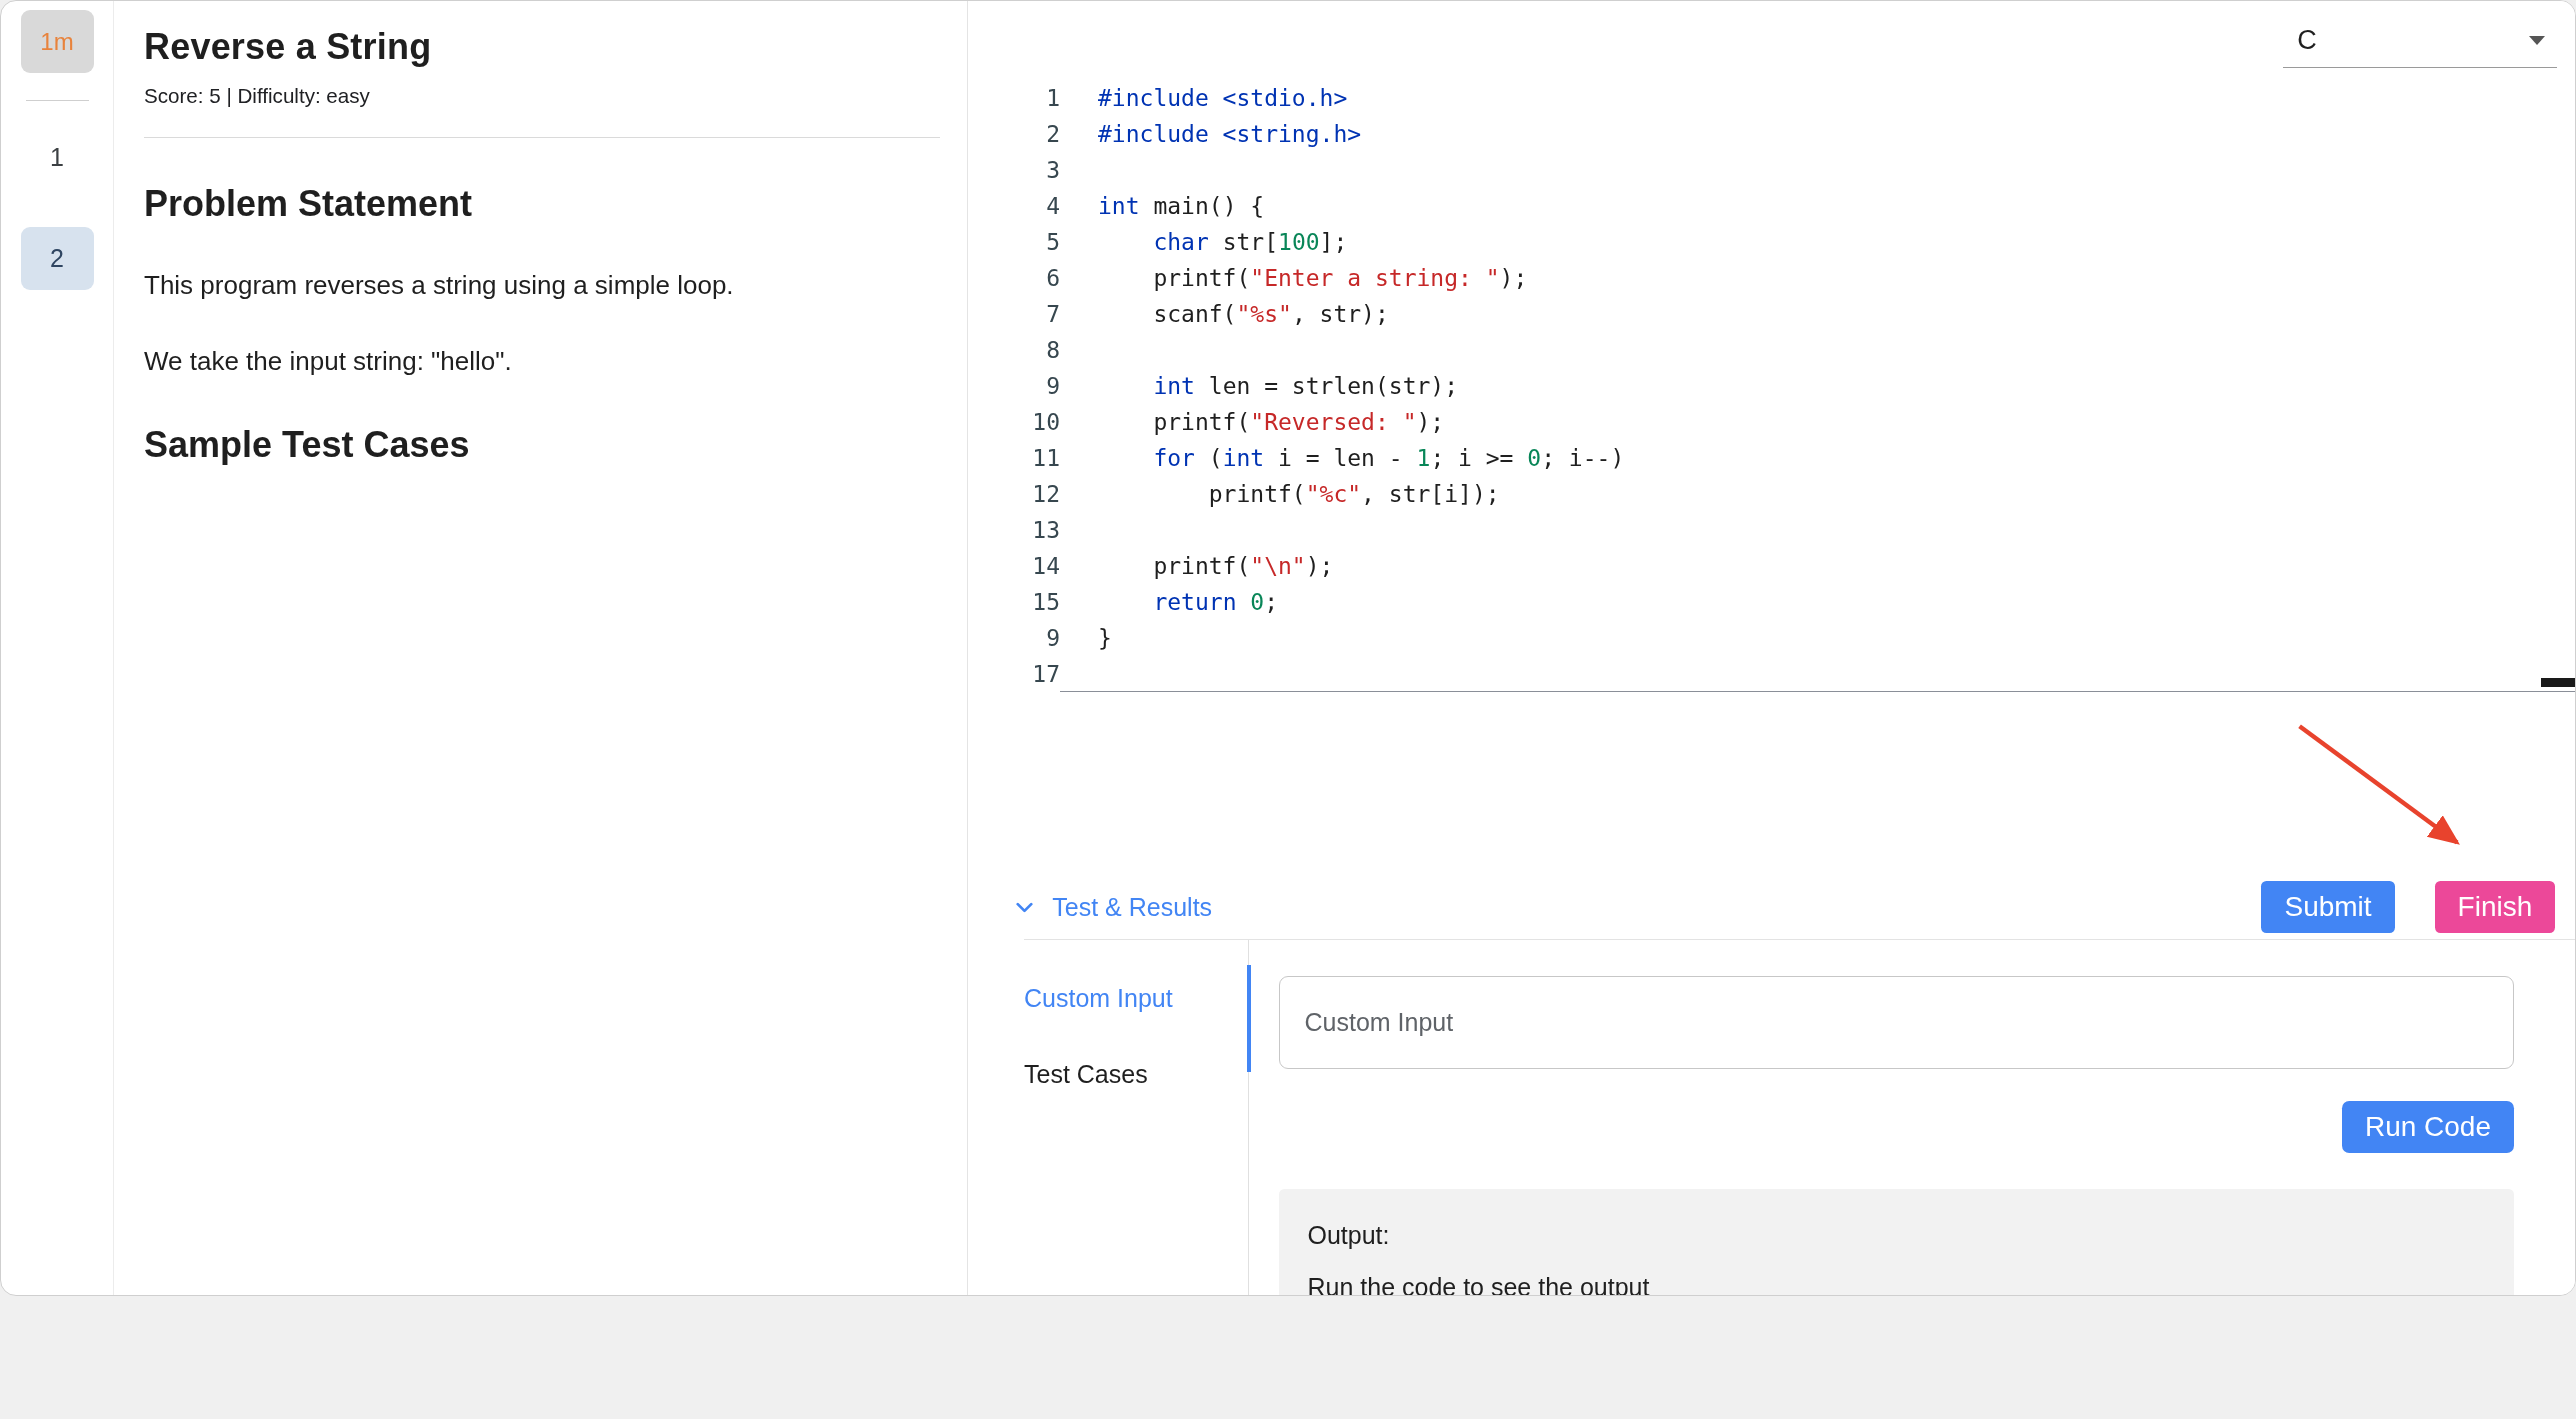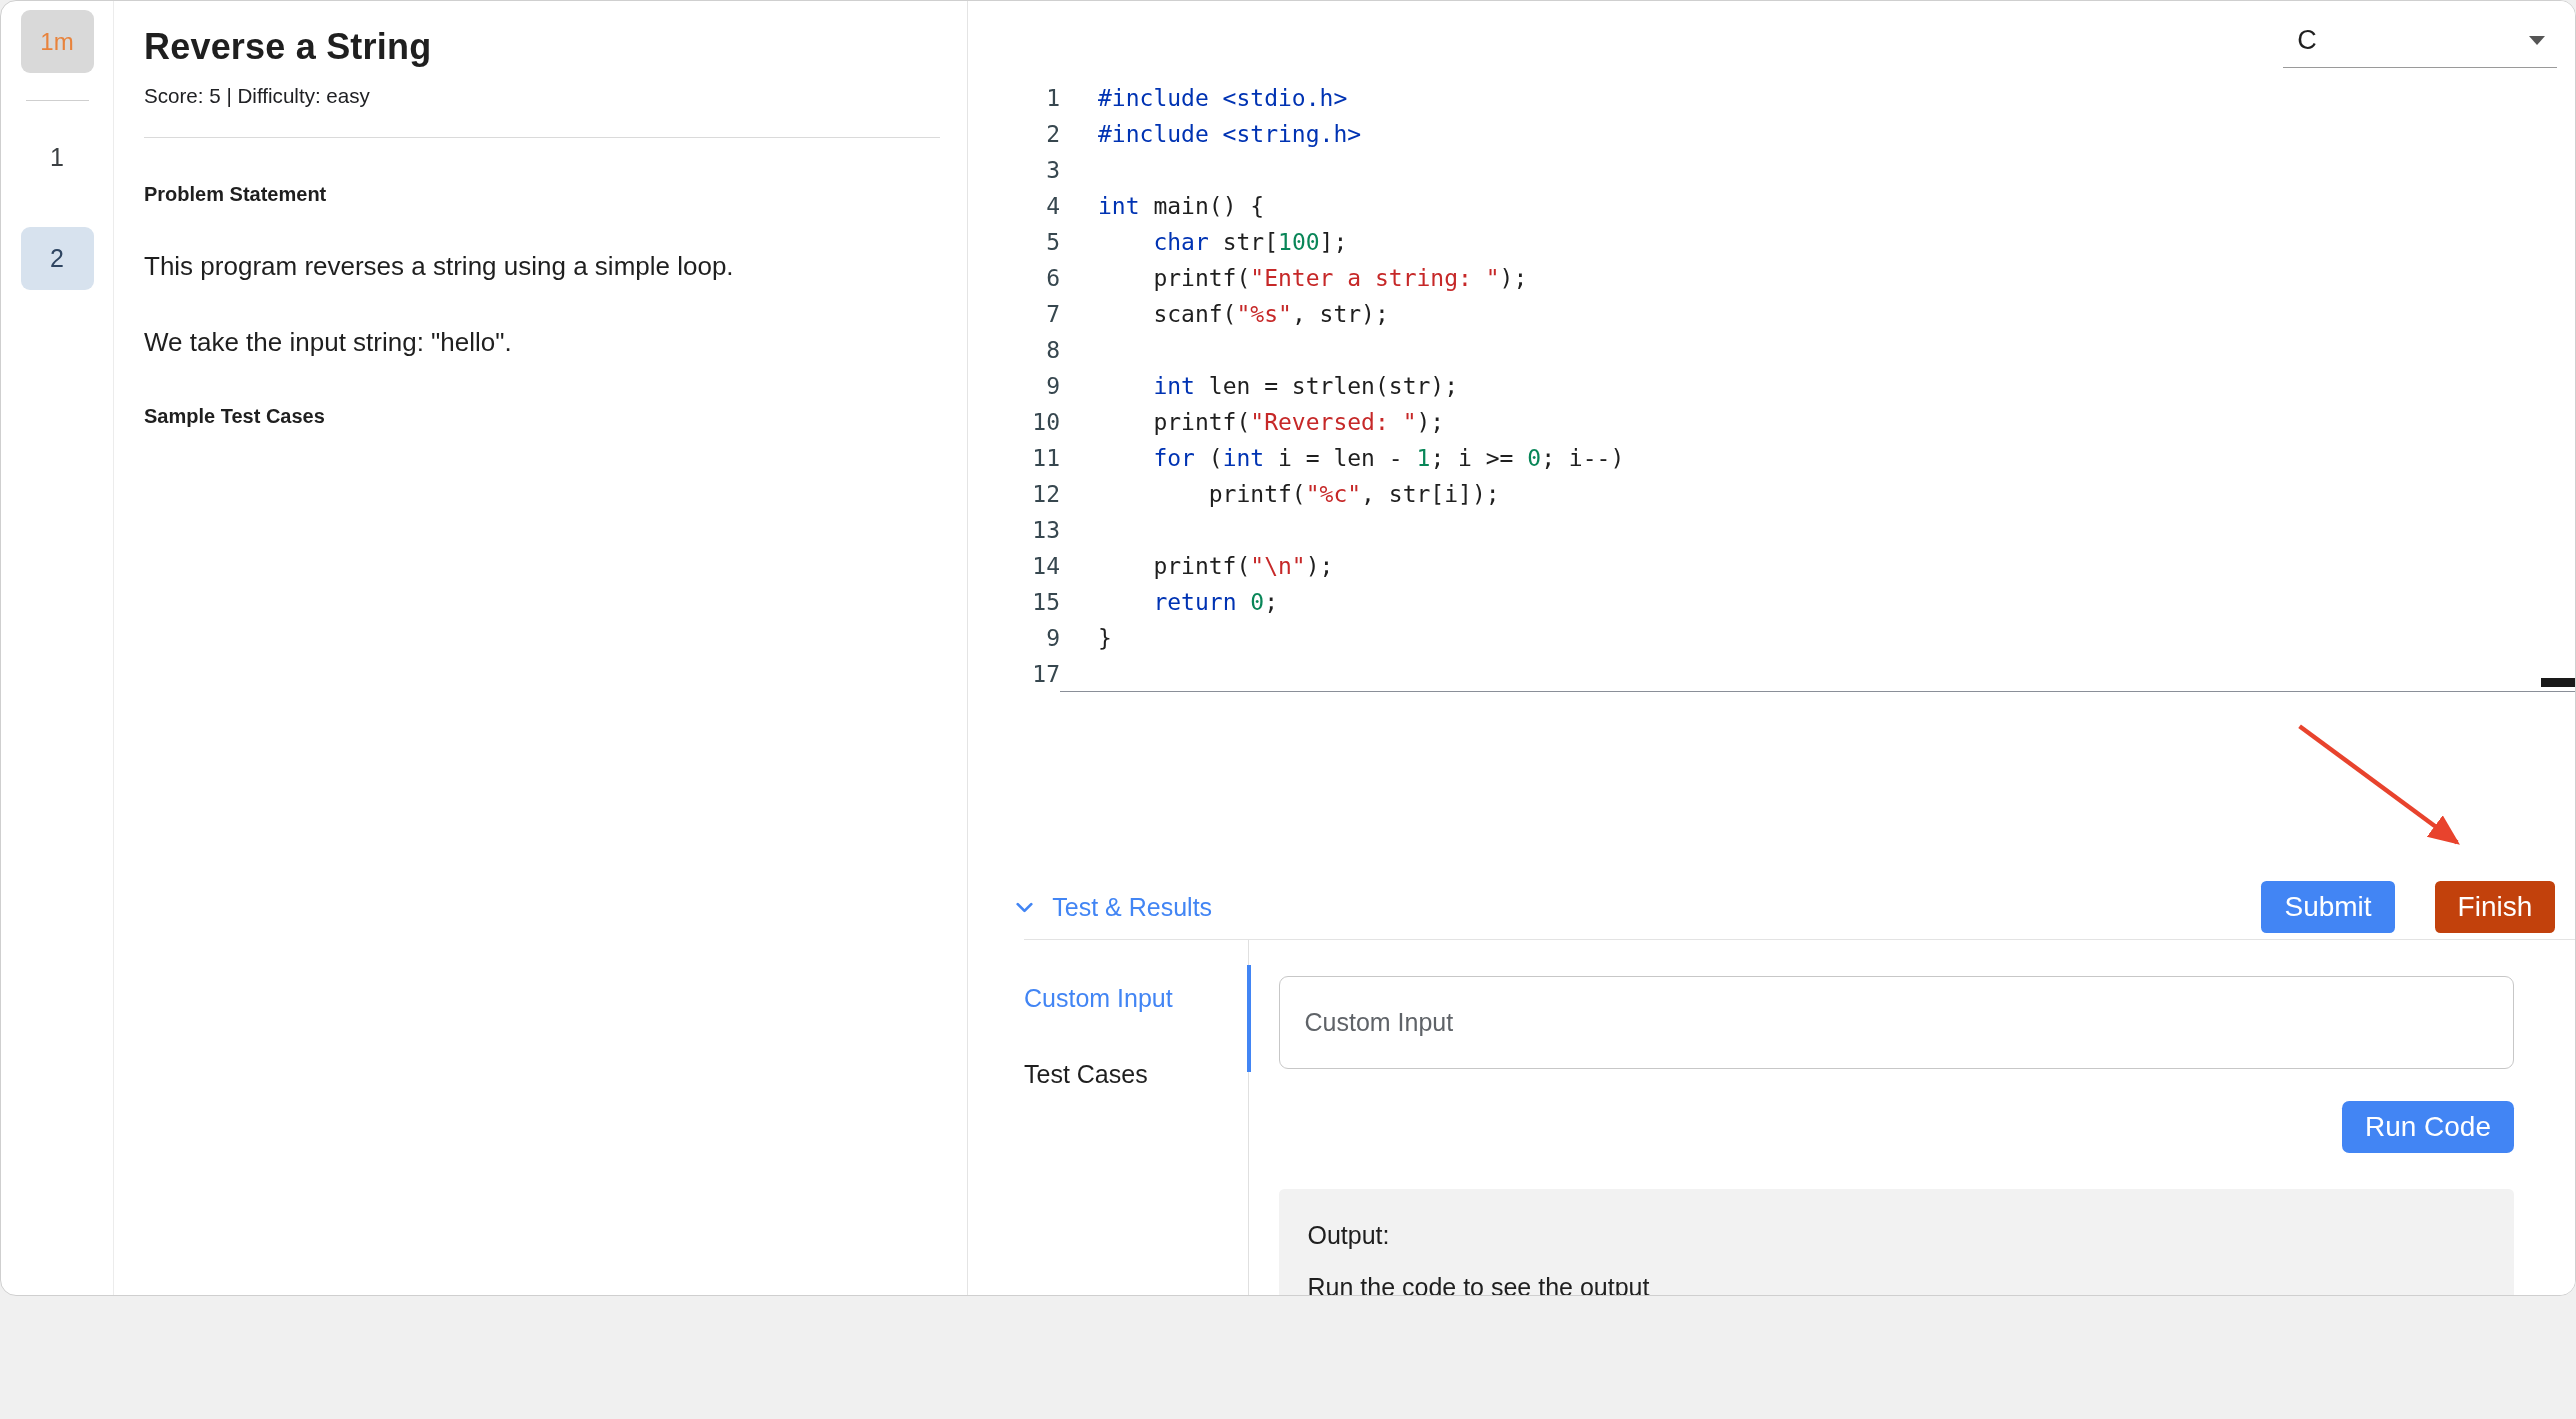--- a/index.html
+++ b/index.html
@@ -31,21 +31,21 @@
   .qnum.active { background:#d7e2ee; color:#2f4561; margin-top:38px; }
 
   
   .problem {
     width:854px; flex:0 0 854px; border-right:1.8px solid #e4e4e4;
     padding:25px 27px 0 30px; background:#fff;
   }
   .problem h1 { font-size:36px; color:#1f1f1f; letter-spacing:0.2px; }
   .problem .meta { font-size:20.6px; color:#202124; margin-top:16px; }
   .problem .hr { border-top:0.9px solid #dadada; margin-top:29px; }
-  .problem h2 { font-size:20px; color:#1f1f1f; margin-top:45px; }
+  .problem h2 { font-size:36px; color:#1f1f1f; margin-top:45px; }
   .problem p { font-size:26px; color:#1f1f1f; margin-top:45px; }
   .problem h2.second { margin-top:47px; }
 
   
   .right { flex:1; position:relative; display:flex; flex-direction:column; background:#fff; }
 
   .right-top { height:79px; display:flex; justify-content:flex-end; align-items:center; padding-right:18px; }
   .lang-select {
     width:274px; height:54px; border-bottom:0.9px solid #9a9a9a;
     display:flex; align-items:center; justify-content:space-between;
@@ -69,21 +69,21 @@
   
   .annotation-arrow { position:absolute; left:0; top:0; pointer-events:none; z-index:4; }
 
   
   .actions-bar { margin-top:183px; height:64px; display:flex; align-items:center; padding:0 19.7px 0 43px; }
   .tr-toggle { display:flex; align-items:center; cursor:pointer; }
   .tr-toggle svg { display:block; }
   .tr-label { color:#4285f4; font-size:25px; margin-left:14.3px; }
   .btn { border:none; border-radius:5.4px; color:#fff; font-size:28px; height:52px; padding:0 23px; cursor:pointer; font-family:"Liberation Sans", sans-serif; }
   .btn-submit { background:#4285f4; margin-left:auto; }
-  .btn-finish { background:#c2410c; margin-left:40px;text-align:center; }
+  .btn-finish { background:#ec4899; margin-left:40px;text-align:center; }
 
   
   .test-panel { flex:1; margin-left:56px; border-top:0.9px solid #e3e3e3; display:flex; min-height:0; }
   .tabs { width:225px; flex:0 0 225px; padding-top:36px; position:relative; border-right:1.8px solid #e0e0e0; }
   .tabs::after { content:""; position:absolute; right:-2.7px; top:25px; width:3.6px; height:107px; background:#4285f4; }
   .tab { font-size:25px; color:#1f1f1f; line-height:45px; cursor:pointer; }
   .tab + .tab { margin-top:31px; }
   .tab.active { color:#4285f4; }
 
   .test-content { flex:1; padding:36px 61px 0 29.5px; }

